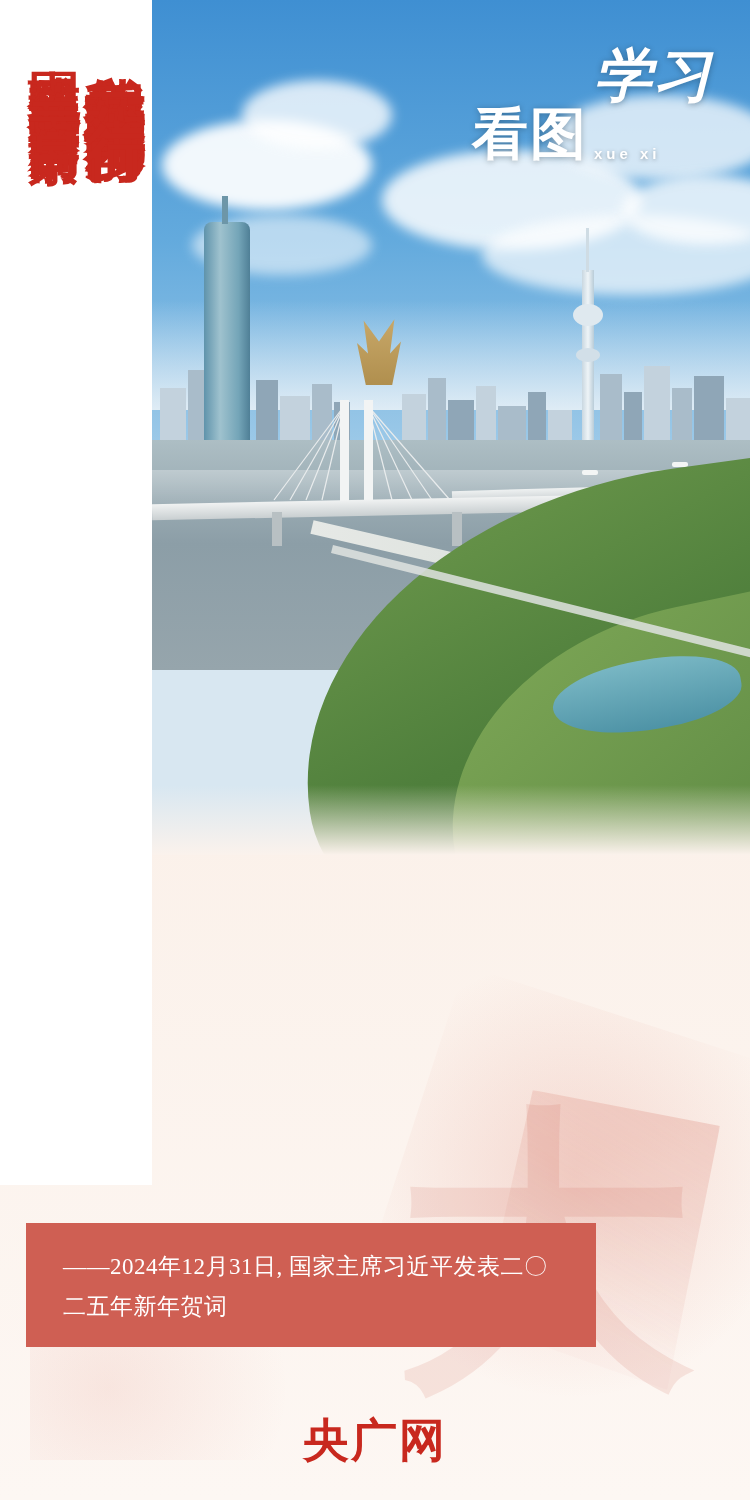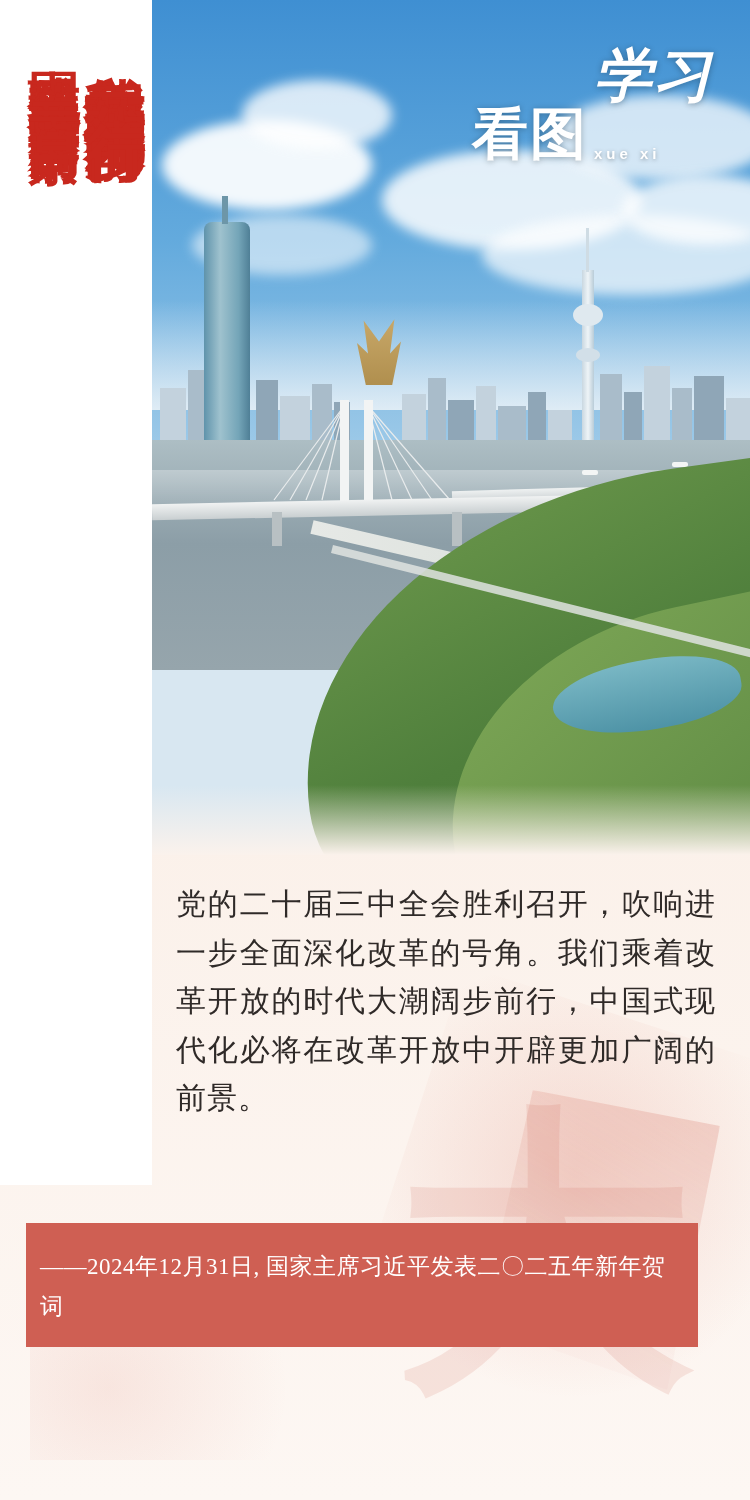--- a/index.html
+++ b/index.html
@@ -333,25 +333,25 @@
     color: #2f2a28;
     letter-spacing: 1px;
     text-align: justify;
   }
 
   
   .source {
     position: absolute;
     left: 26px;
     top: 1223px;
-    width: 672px;
+    width: 570px;
     height: 124px;
     background: #cf5f53;
     box-sizing: border-box;
-    padding: 24px 14px;
+    padding: 24px 37px;
     color: #ffffff;
     font-family: "Liberation Serif", serif;
     font-size: 23px;
     line-height: 1.75;
     letter-spacing: 0.5px;
   }
 
   
   .footer {
     position: absolute;
@@ -463,20 +463,22 @@
       <div class="logo-xuexi">学习</div>
       <div class="logo-pinyin">xue xi</div>
     </div>
   </div>
 
   <div class="headline-col">
     <div class="vline big">我们乘着改革开放的时代大潮阔步前行</div>
     <div class="vline small">中国式现代化必将在改革开放中开辟更加广阔的前景</div>
   </div>
 
-  <div class="body-text">党的二十届三中全会胜利召开，吹响进一步全面深化改革的号角。我们乘着改革开放的时代大潮阔步前行，中国式现代化必将在改革开放中开辟更加广阔的前景。</div>
 
   <div class="source">
     <span>——2024年12月31日, 国家主席习近平发表二〇二五年新年贺词</span>
   </div>
 
+  <div class="footer">
+    <div class="footer-logo">央广网</div>
+  </div>
 
 </div>
 
 </body></html>

